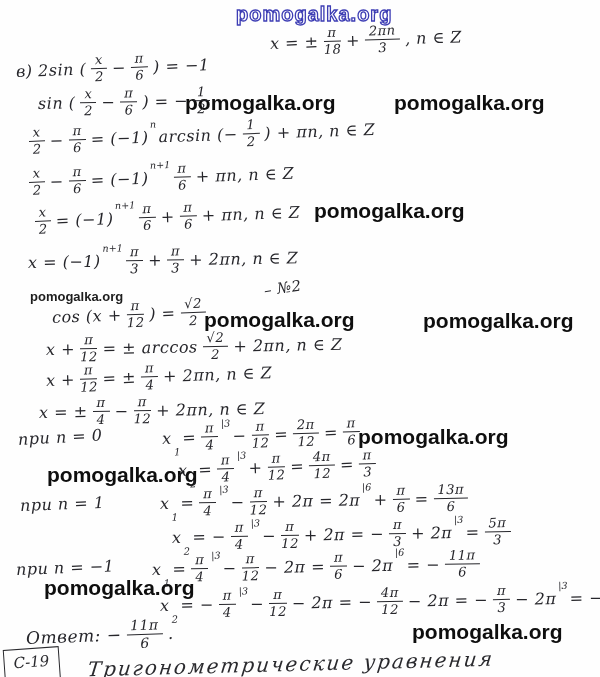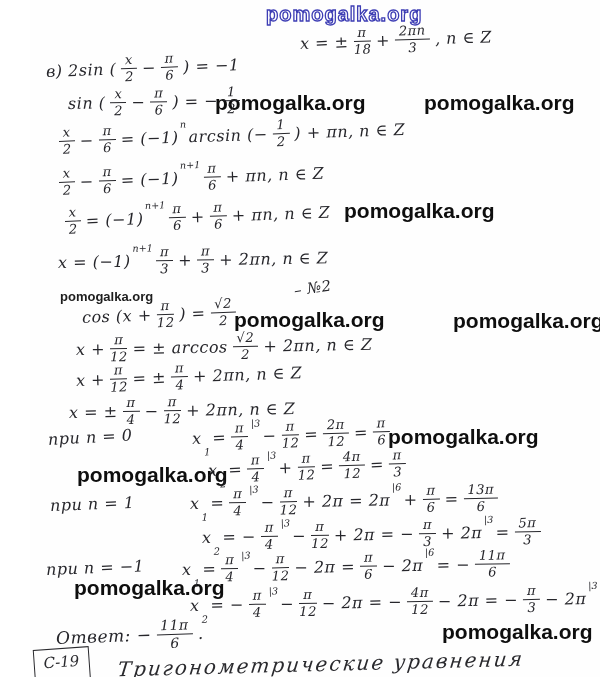--- a/index.html
+++ b/index.html
@@ -3,21 +3,21 @@
 <meta charset="utf-8">
 <style>
   html,body{margin:0;padding:0;}
   body{
     width:600px;height:677px;
     background:#ffffff;
     position:relative;
     overflow:hidden;
     font-family:"DejaVu Serif", serif;
   }
-  .page{position:absolute;inset:0;background:#fefefe;margin-left:30px;}
+  .page{position:absolute;inset:0;background:#fefefe;}
   
   .wm{
     position:absolute;
     font-family:"Liberation Sans", sans-serif;
     white-space:nowrap;
     user-select:none;
   }
   .wm-bold{font-weight:700;font-size:21px;color:#0e0e0e;}
   .wm-small{font-weight:600;font-size:13px;color:#1d1d1d;}
   .wm-outline{

